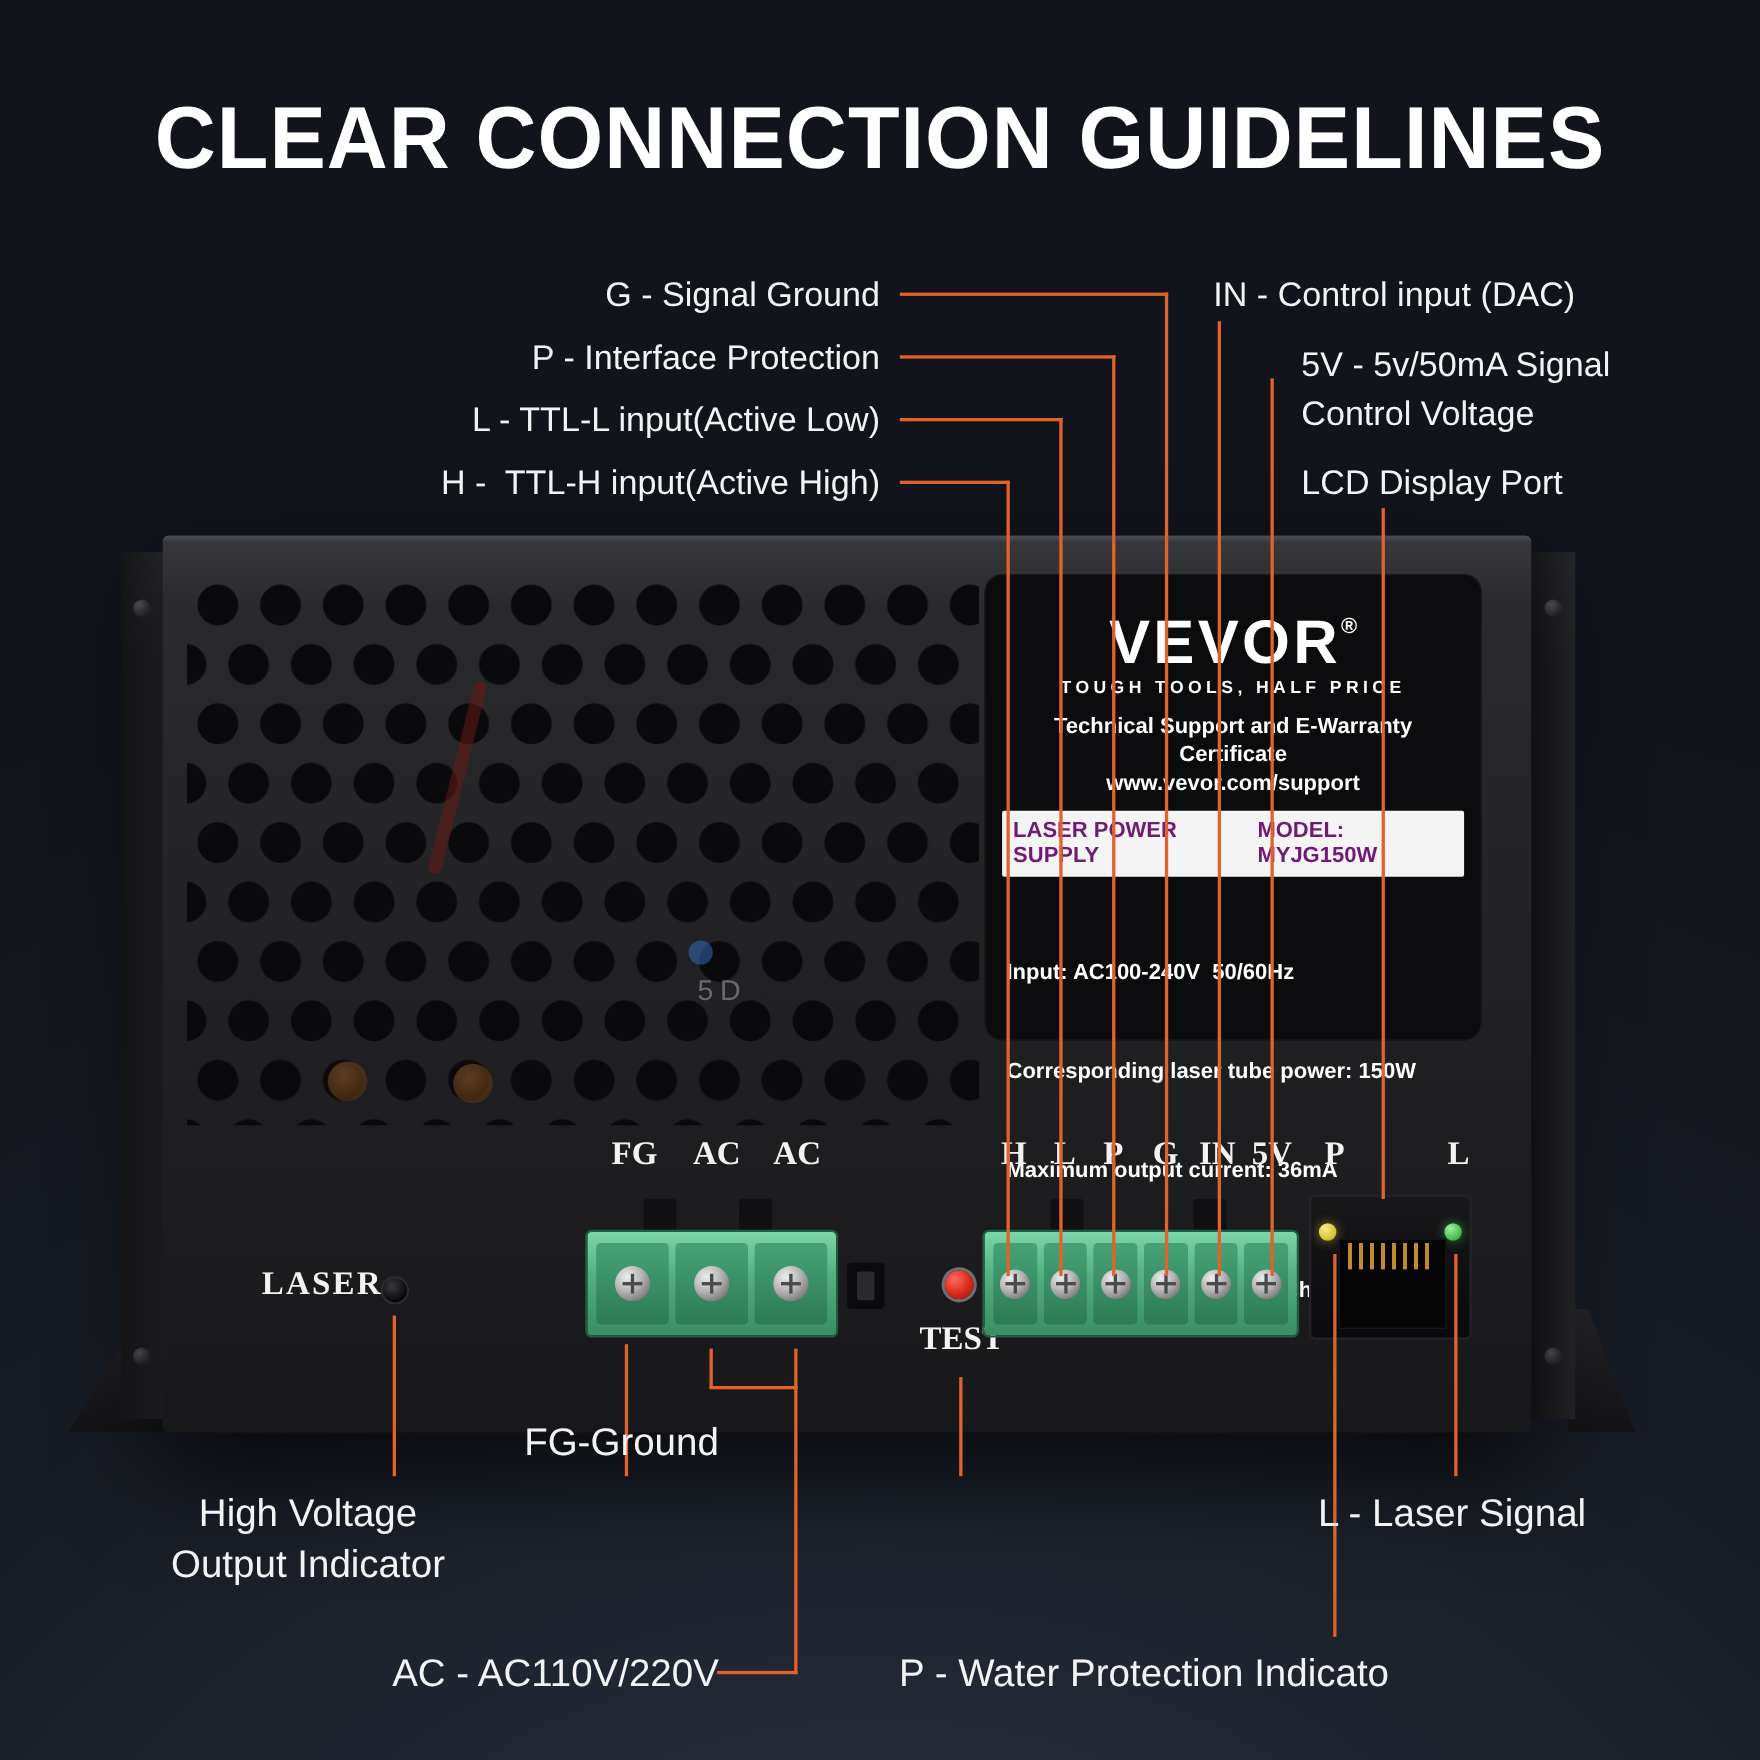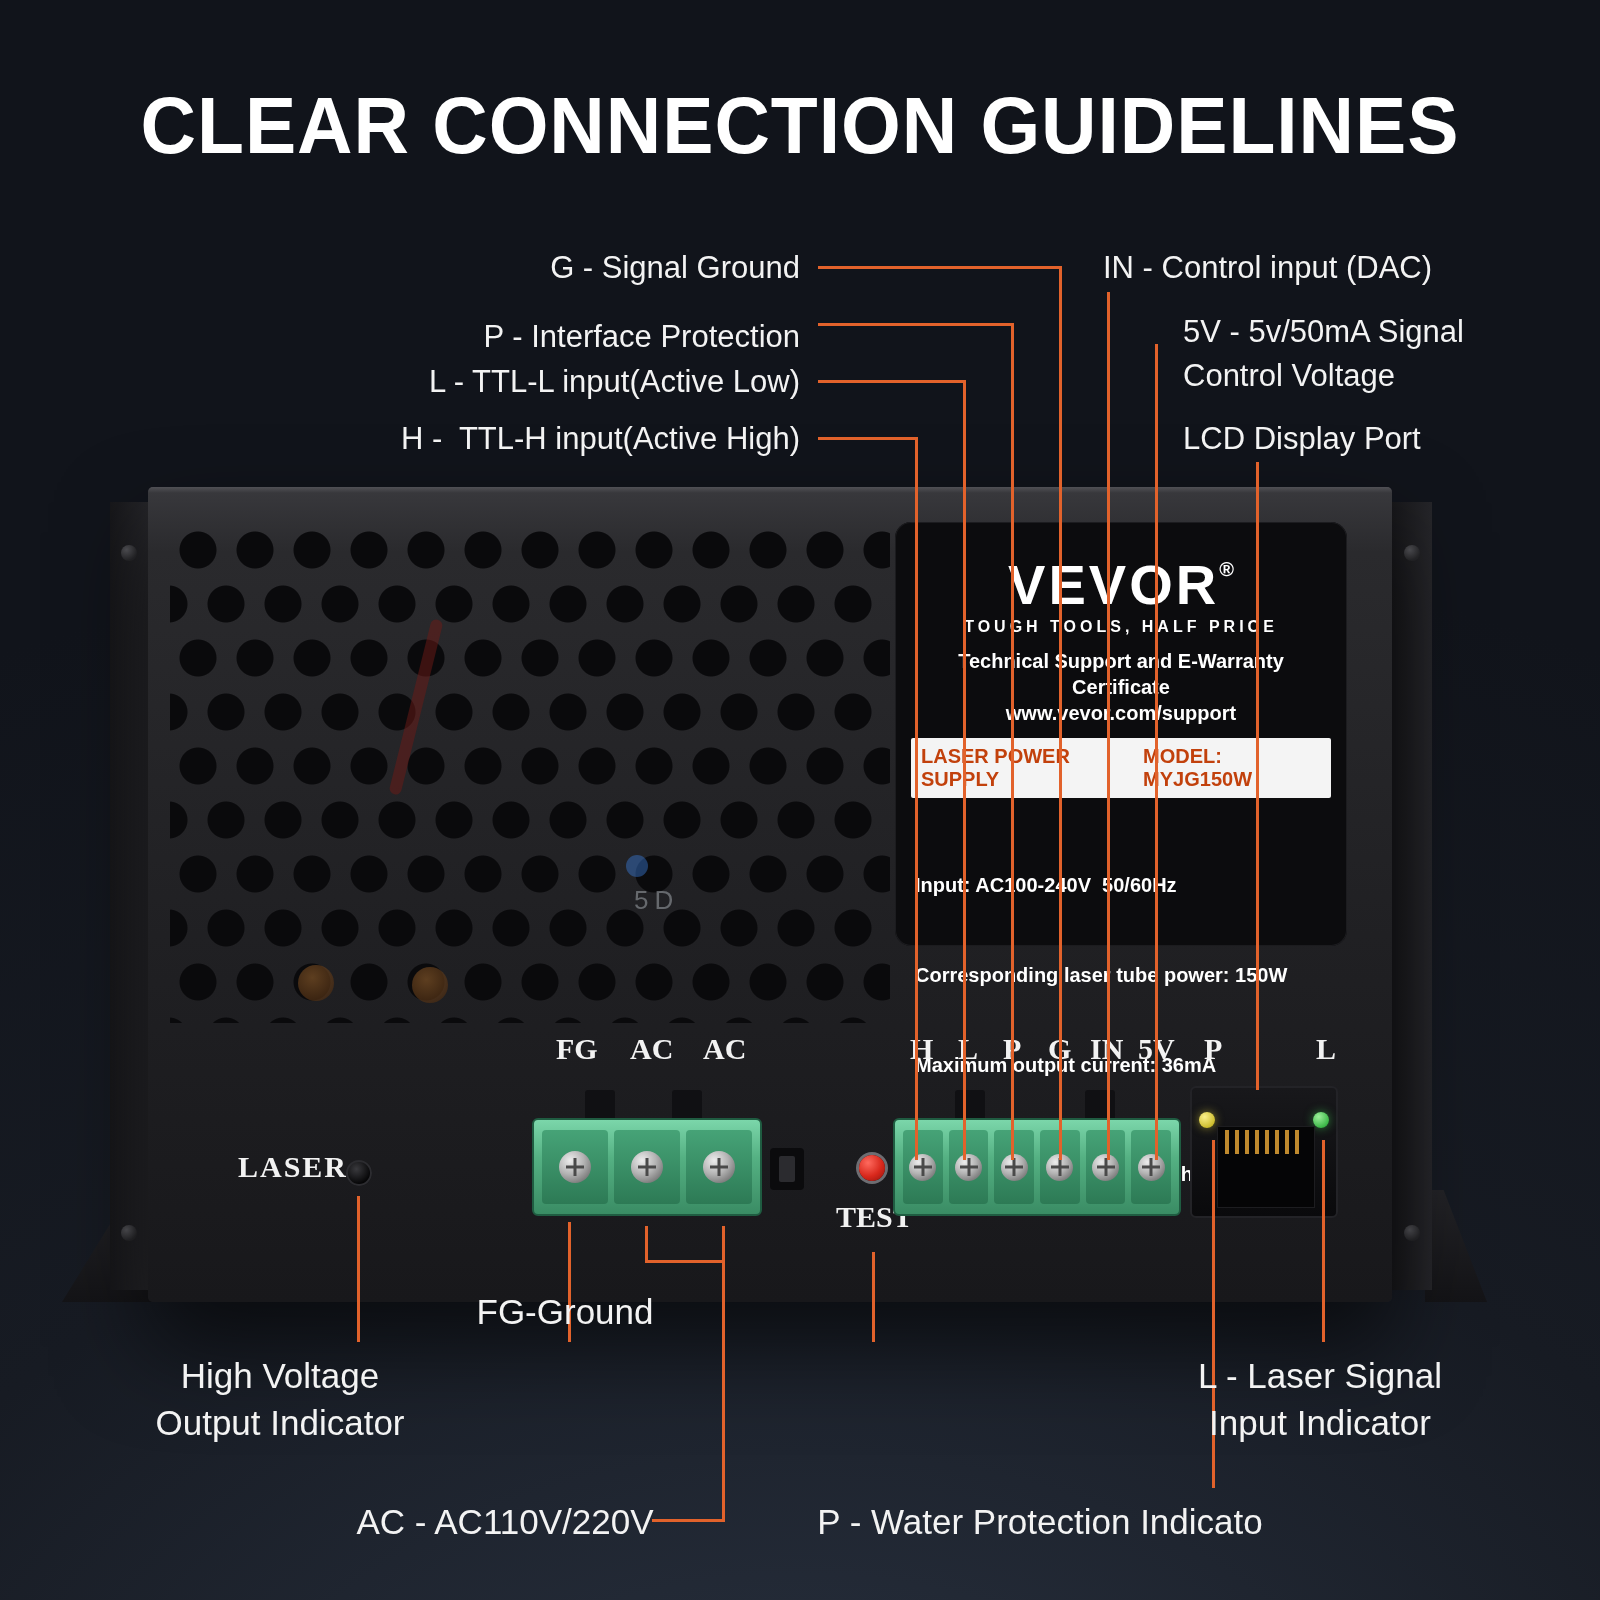--- a/index.html
+++ b/index.html
@@ -57,21 +57,21 @@
   
   .sticker{
     position:absolute;left:747px;top:35px;width:452px;height:424px;box-sizing:border-box;
     background:#0c0c0e;border-radius:16px;padding:18px 16px 12px;color:#fff;
     box-shadow:inset 0 0 0 1px #1c1c1f;
   }
   .brand-row{text-align:center;font-size:56px;font-weight:900;letter-spacing:3px;line-height:58px;}
   .brand-row sup{font-size:20px;vertical-align:28px;letter-spacing:0;}
   .tagline{text-align:center;font-size:16px;font-weight:700;letter-spacing:4px;margin-top:4px;}
   .support{text-align:center;font-size:20px;font-weight:700;line-height:1.3;margin-top:12px;}
-  .prodbar{margin-top:12px;background:#f4f4f4;color:#c2410c;font-weight:700;font-size:20px;
+  .prodbar{margin-top:12px;background:#f4f4f4;color:#701a75;font-weight:700;font-size:20px;
     padding:7px 10px;border-radius:2px;display:flex;justify-content:space-between;gap:8px;}
   .specs{margin-top:12px;font-size:20px;font-weight:700;line-height:1.5;padding-left:4px;white-space:pre-wrap;}
   .cert-row{margin-top:14px;display:flex;align-items:center;gap:18px;padding-left:4px;}
   .ce{font-size:34px;font-weight:700;letter-spacing:3px;font-family:"Liberation Serif",serif;}
   .made-in{font-size:20px;font-weight:700;}
   
   .plabel{position:absolute;color:#f2f2f2;font-family:"Liberation Serif",serif;font-weight:700;font-size:30px;}
   .laser-hole{position:absolute;left:198px;top:673px;width:26px;height:26px;border-radius:50%;
     background:radial-gradient(circle at 40% 35%,#39393d,#050506 65%);box-shadow:inset 0 0 0 2px #2c2c30;}
   
@@ -251,33 +251,32 @@
   <div class="oline v" style="left:872px;top:1252px;height:90px;"></div>
   <div class="oline v" style="left:1322px;top:1140px;height:202px;"></div>
   <div class="oline v" style="left:645px;top:1226px;height:36px;"></div>
   <div class="oline v" style="left:722px;top:1226px;height:36px;"></div>
   <div class="oline h" style="left:645px;top:1260px;width:80px;"></div>
   <div class="oline v" style="left:722px;top:1260px;height:262px;"></div>
   <div class="oline h" style="left:652px;top:1519px;width:73px;"></div>
   <div class="oline v" style="left:1212px;top:1140px;height:348px;"></div>
 
   <div class="co co-left" style="top:250px;">G - Signal Ground</div>
-  <div class="co co-left" style="top:319px;margin-left:40px;">P - Interface Protection</div>
+  <div class="co co-left" style="top:307px;margin-left:40px;">P - Interface Protection</div>
   <div class="co co-left" style="top:421px;">H -  TTL-H input(Active High)</div>
   <div class="co co-left" style="top:364px;">L - TTL-L input(Active Low)</div>
   <div class="co co-right" style="left:1103px;top:250px;">IN - Control input (DAC)</div>
   <div class="co co-right" style="left:1183px;top:314px;">5V - 5v/50mA Signal</div>
   <div class="co co-right" style="left:1183px;top:358px;">Control Voltage</div>
   <div class="co co-right" style="left:1183px;top:421px;">LCD Display Port</div>
 
   <div class="blabel" style="left:110px;top:1352px;width:340px;">
     <div>High Voltage</div>
     <div>Output Indicator</div>
   </div>
   <div class="blabel" style="left:400px;top:1288px;width:330px;">FG-Ground</div>
   <div class="blabel" style="left:1130px;top:1352px;width:380px;">
     <div>L - Laser Signal</div>
-    <div>Input Indicator</div>
   </div>
   <div class="blabel" style="left:320px;top:1498px;width:370px;">AC - AC110V/220V</div>
   <div class="blabel" style="left:740px;top:1498px;width:600px;">P - Water Protection Indicato</div>
 
 </div>
 
 </body></html>

